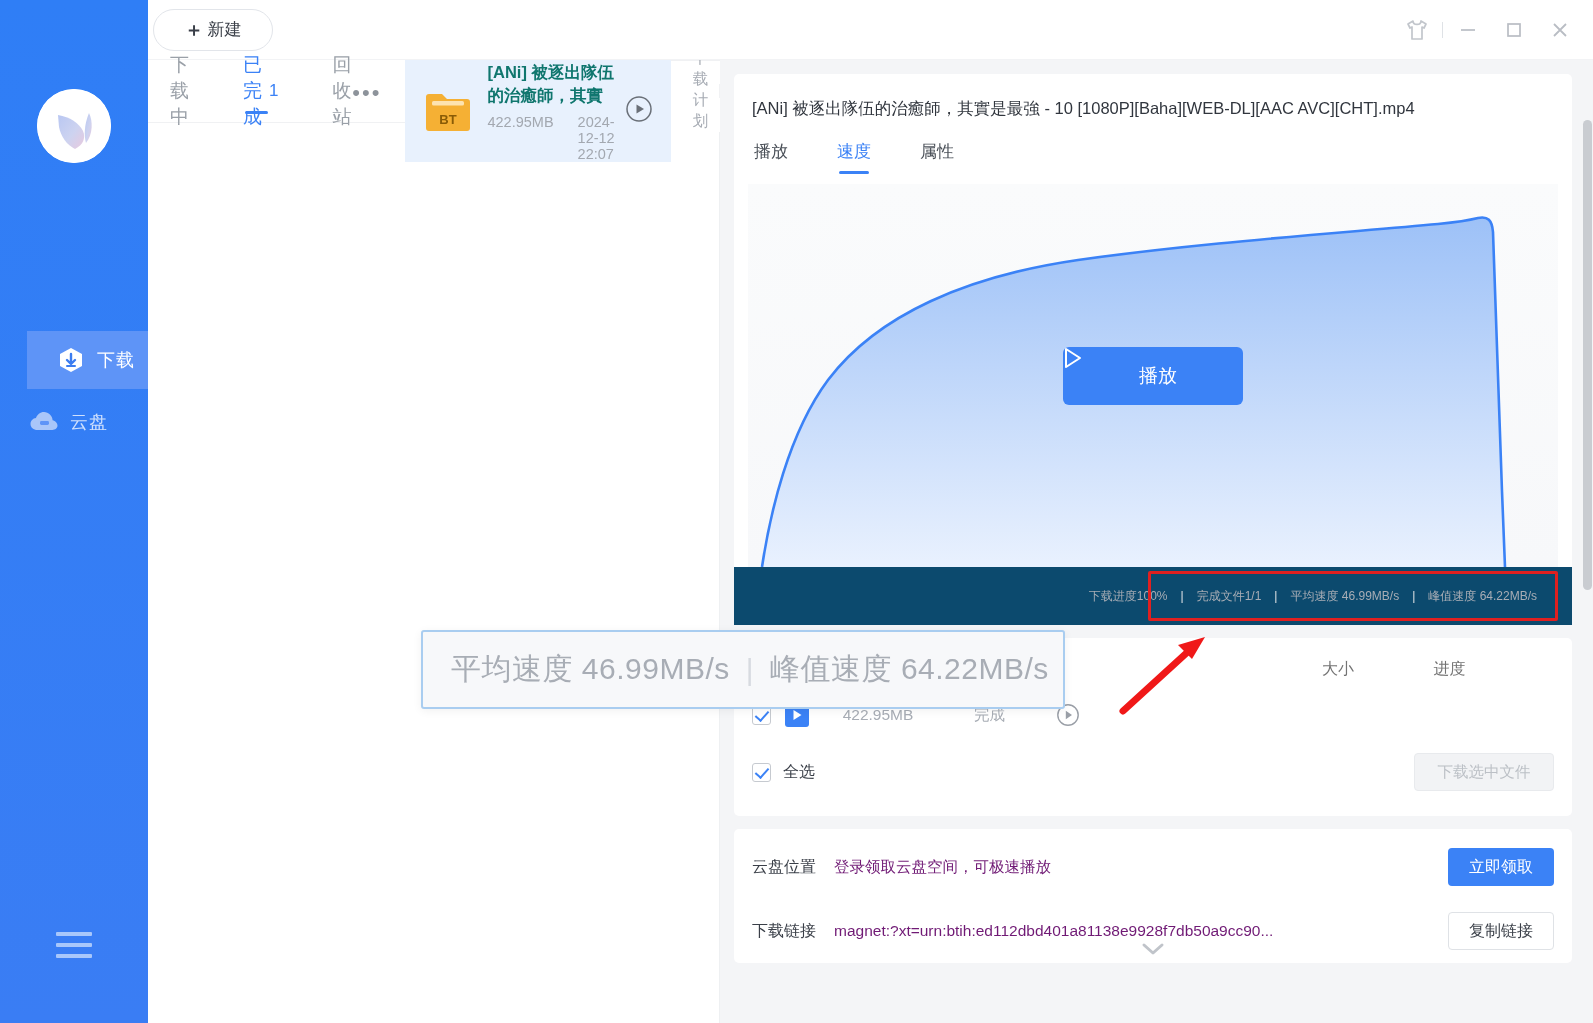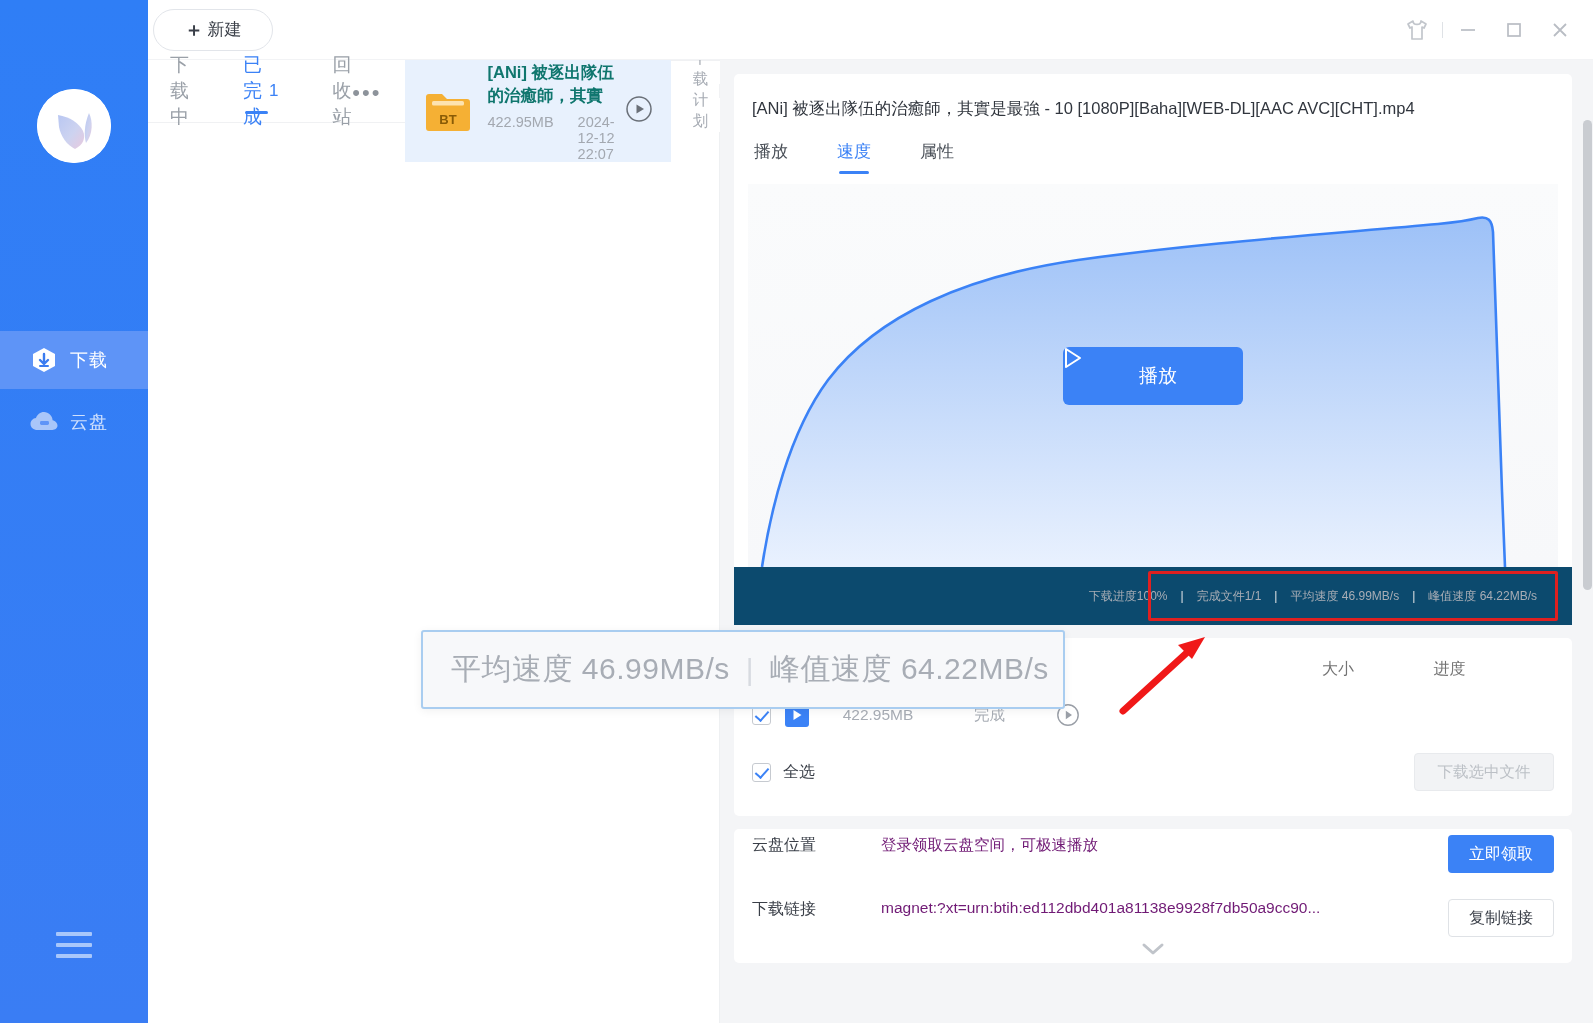--- a/index.html
+++ b/index.html
@@ -41,21 +41,21 @@
     padding-left: 30px;
     color: #cfe0fd;
     font-size: 18px;
     letter-spacing: 1px;
   }
   .nav-item.active {
     background: #5e94f7;
     color: #ffffff;
   }
   .nav-item .nav-ico { width: 28px; height: 28px; margin-right: 12px; display:flex; align-items:center; justify-content:center; }
-  .nav-download { top: 331px; }
+  .nav-download { top: 331px; margin-left: 27px; }
   .nav-cloud { top: 393px; }
 
   .hamburger {
     position: absolute; left: 56px; top: 932px;
     width: 36px; height: 26px;
     display: flex; flex-direction: column; justify-content: space-between;
     cursor: pointer;
   }
   .hamburger span { display:block; height: 4px; background: #a8c7fb; border-radius: 1px; }
 
@@ -301,21 +301,21 @@
     width: 140px; height: 38px;
     background: #f2f3f5; border: 1px solid #e8eaed;
     border-radius: 4px;
     color: #bcc0c6; font-size: 15.5px;
     display: flex; align-items: center; justify-content: center;
     cursor: not-allowed;
   }
 
   
   .info-card { padding: 6px 18px 0 18px; position: relative; }
-  .info-row { display: flex; align-items: flex-start; height: 64px; gap: 47px; }
+  .info-row { display: flex; align-items: center; height: 64px; }
   .info-label { font-size: 16px; color: #3a3f48; flex: 0 0 auto; margin-right: 18px; }
   .info-value {
     font-size: 15.5px; color: #701a75;
     flex: 1 1 auto; min-width:0;
     white-space: nowrap; overflow: hidden; text-overflow: ellipsis;
   }
   .btn-primary {
     width: 106px; height: 38px;
     background: #3b82f6; border-radius: 4px;
     color: #fff; font-size: 16px;

